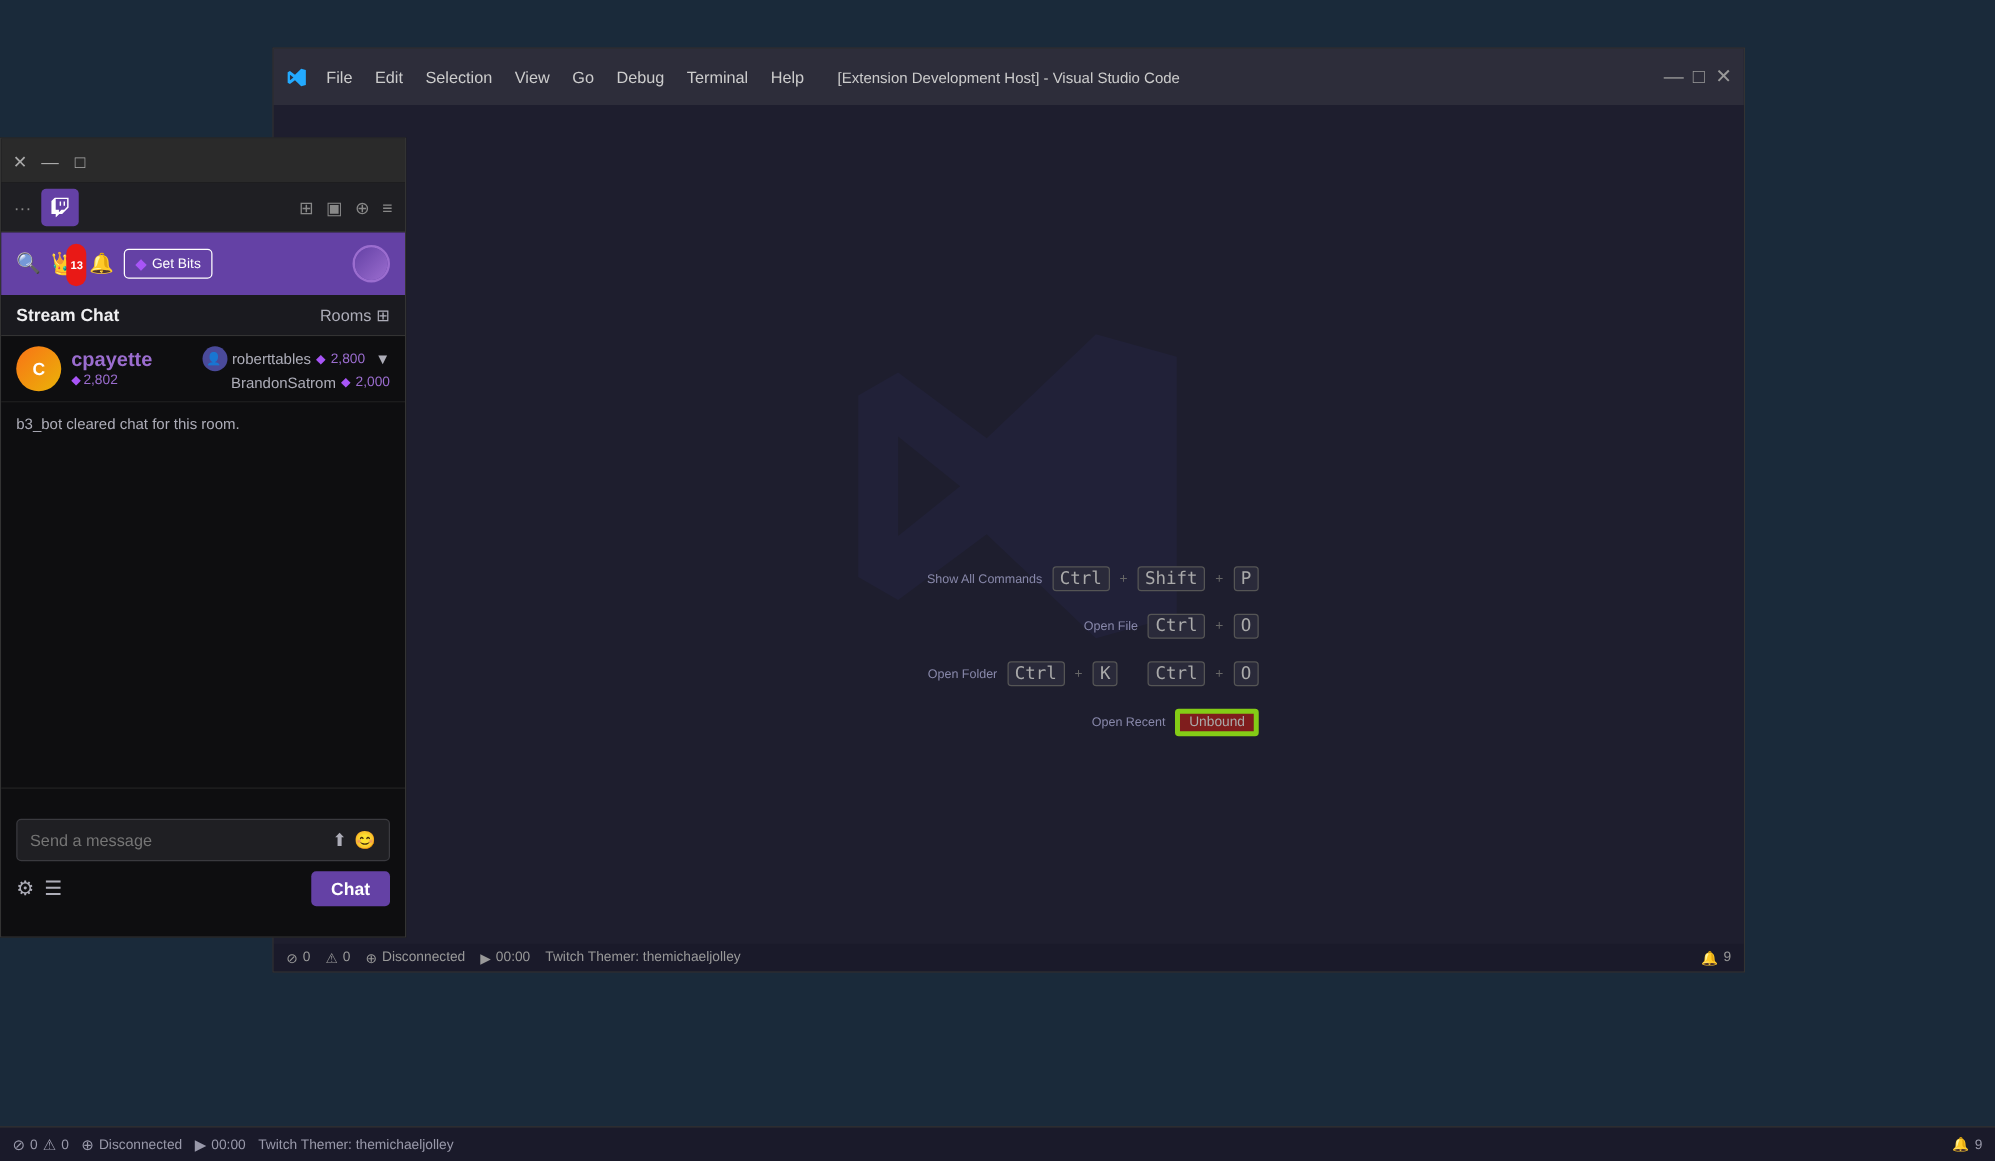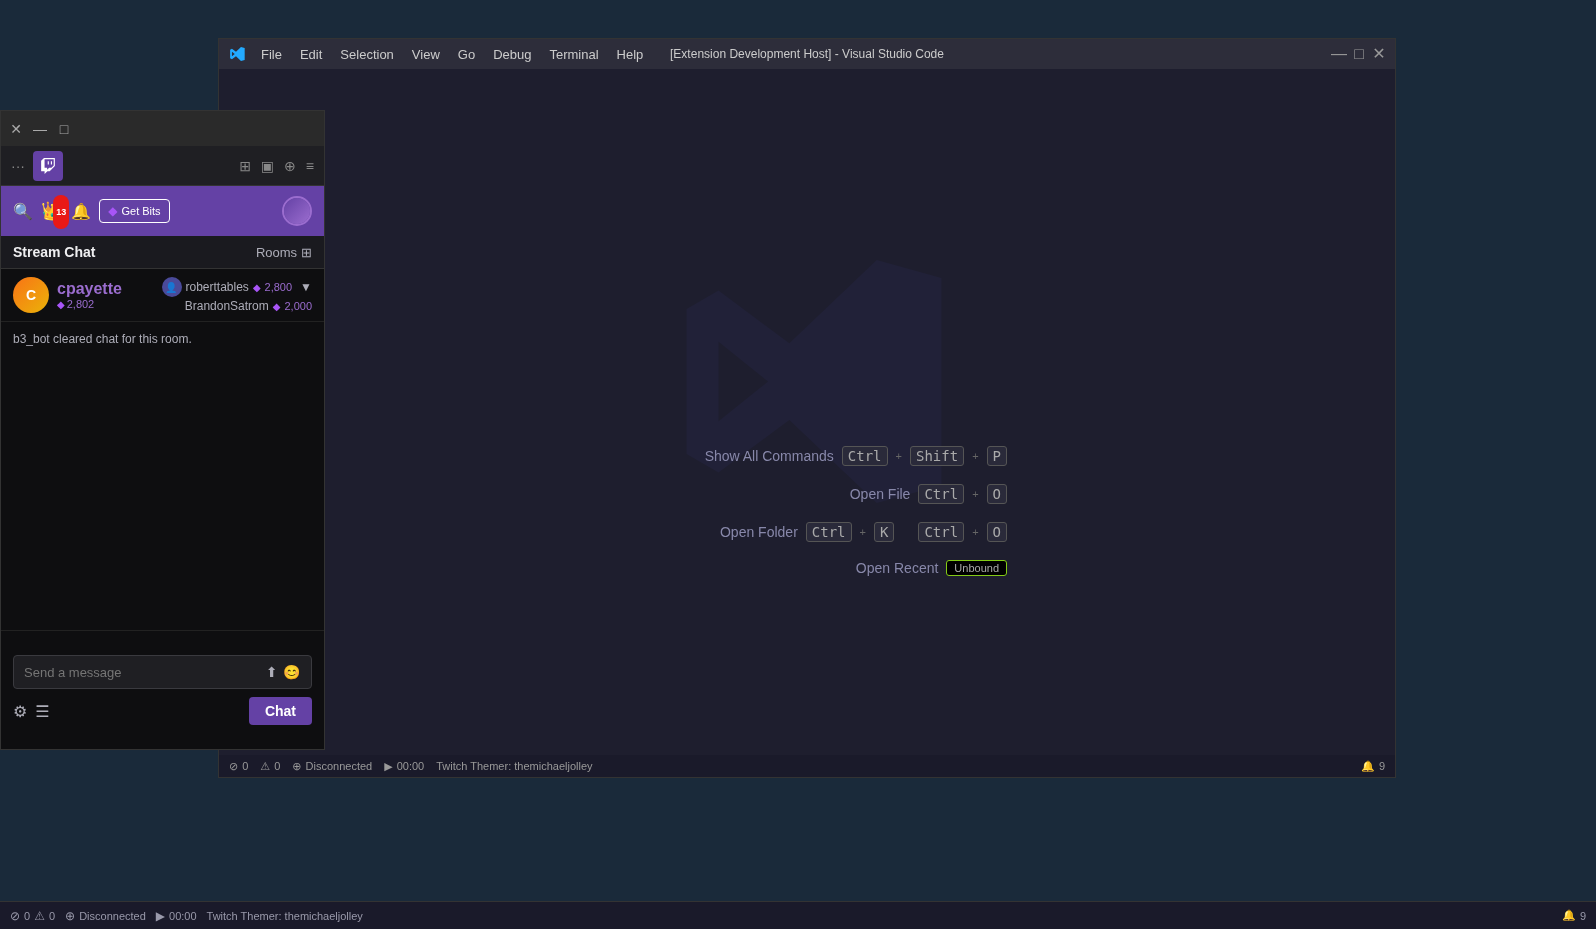--- a/index.html
+++ b/index.html
@@ -19,21 +19,21 @@
       top: 38px;
       width: 1178px;
       height: 740px;
       background: #1e1e2e;
       border: 1px solid #333;
       display: flex;
       flex-direction: column;
     }
 
     .vscode-titlebar {
-      height: 30px;
+      height: 45px;
       background: #2d2d3a;
       display: flex;
       align-items: center;
       padding: 0 10px;
       justify-content: space-between;
       flex-shrink: 0;
     }
 
     .vscode-titlebar-left {
       display: flex;
@@ -123,43 +123,43 @@
 
     .shortcut-row {
       display: flex;
       align-items: center;
       justify-content: flex-end;
       gap: 8px;
     }
 
     .shortcut-label {
       color: #8888aa;
-      font-size: 14px;
+      font-size: 10px;
       min-width: 160px;
       text-align: right;
     }
 
     .kbd {
       background: #2a2a3a;
       border: 1px solid #555;
       border-radius: 3px;
       padding: 1px 5px;
       font-size: 14px;
       color: #aaa;
       font-family: monospace;
     }
 
     .kbd-plus {
       color: #666;
       font-size: 11px;
     }
 
     .unbound-badge {
-      background: #000000;
-      border: 1px solid #84cc16;
+      background: #7f1d1d;
+      border: 4px solid #84cc16;
       border-radius: 3px;
       padding: 1px 7px;
       font-size: 11px;
       color: #aaa;
     }
 
     
     .vscode-statusbar {
       height: 22px;
       background: #1a1a2a;

